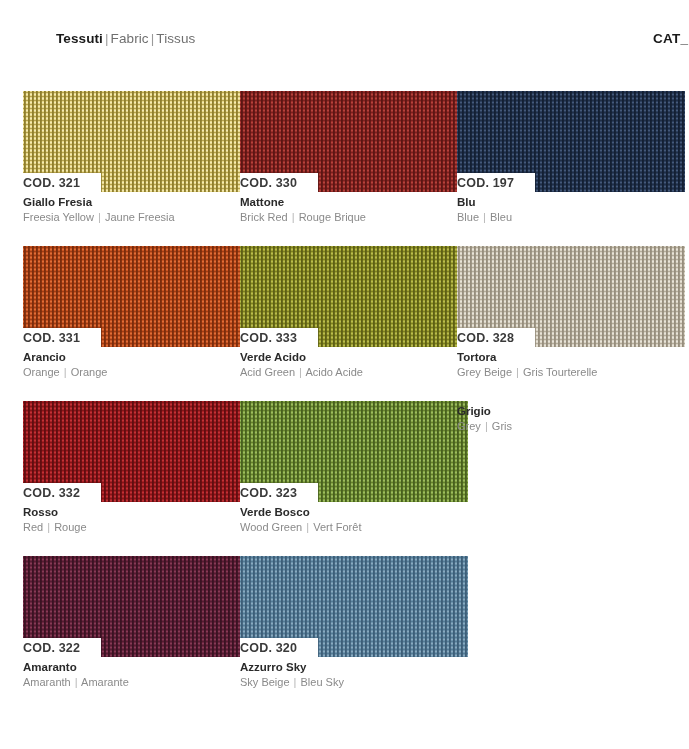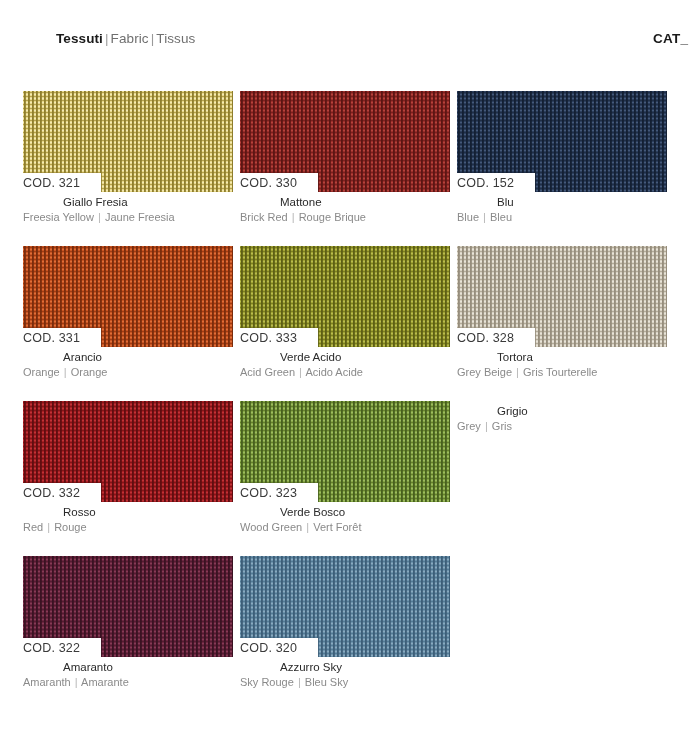--- a/index.html
+++ b/index.html
@@ -70,23 +70,24 @@
     row-gap: 22px;
   }
 
   .swatch-card {
     position: relative;
     width: 210px;
   }
 
   .swatch-img {
     position: relative;
-    width: 210px;
+    width: 228px;
     height: 101px;
     overflow: hidden;
+    font-weight: bold;
   }
 
   
   .weave {
     position: absolute;
     inset: 0;
     background-color: var(--base);
     background-image:
       repeating-linear-gradient(
         90deg,
@@ -148,25 +149,24 @@
     color: #3a3a3a;
     letter-spacing: 0.2px;
     white-space: nowrap;
   }
 
   .swatch-meta {
     padding-top: 3px;
   }
   .name-it {
     font-size: 11.5px;
-    font-weight: normal;
+    font-weight: bold;
     color: #2a2a2a;
     line-height: 15px;
     white-space: nowrap;
-    margin-left: 40px;
   }
   .name-tr {
     font-size: 11px;
     color: #8a8a8a;
     line-height: 14px;
     white-space: nowrap;
   }
   .name-tr .tr-sep {
     color: #b5b5b5;
     padding: 0 1px;
@@ -206,21 +206,21 @@
         </div>
         <div class="swatch-meta">
           <div class="name-it">Mattone</div>
           <div class="name-tr"><span>Brick Red</span> <span class="tr-sep">|</span> <span>Rouge Brique</span></div>
         </div>
       </div>
       <div class="swatch-card">
         <div class="swatch-img">
           <div class="weave" style="--base: #2c3f5e; --dark: #131f33; --dark2: #1f2e47; --light: #45597a;"></div>
           <div class="code-band">
-            <span class="code-text">COD. 152</span>
+            <span class="code-text">COD. 197</span>
           </div>
         </div>
         <div class="swatch-meta">
           <div class="name-it">Blu</div>
           <div class="name-tr"><span>Blue</span> <span class="tr-sep">|</span> <span>Bleu</span></div>
         </div>
       </div>
       <div class="swatch-card">
         <div class="swatch-img">
           <div class="weave" style="--base: #cc5522; --dark: #7a2c0c; --dark2: #a03d14; --light: #dd6f3a;"></div>
@@ -301,18 +301,18 @@
       </div>
       <div class="swatch-card">
         <div class="swatch-img">
           <div class="weave" style="--base: #6e94ad; --dark: #3c5e78; --dark2: #547b95; --light: #8aaabf;"></div>
           <div class="code-band">
             <span class="code-text">COD. 320</span>
           </div>
         </div>
         <div class="swatch-meta">
           <div class="name-it">Azzurro Sky</div>
-          <div class="name-tr"><span>Sky Rouge</span> <span class="tr-sep">|</span> <span>Bleu Sky</span></div>
+          <div class="name-tr"><span>Sky Beige</span> <span class="tr-sep">|</span> <span>Bleu Sky</span></div>
         </div>
       </div>
     </div>
 
 </div>
 
 </body></html>

